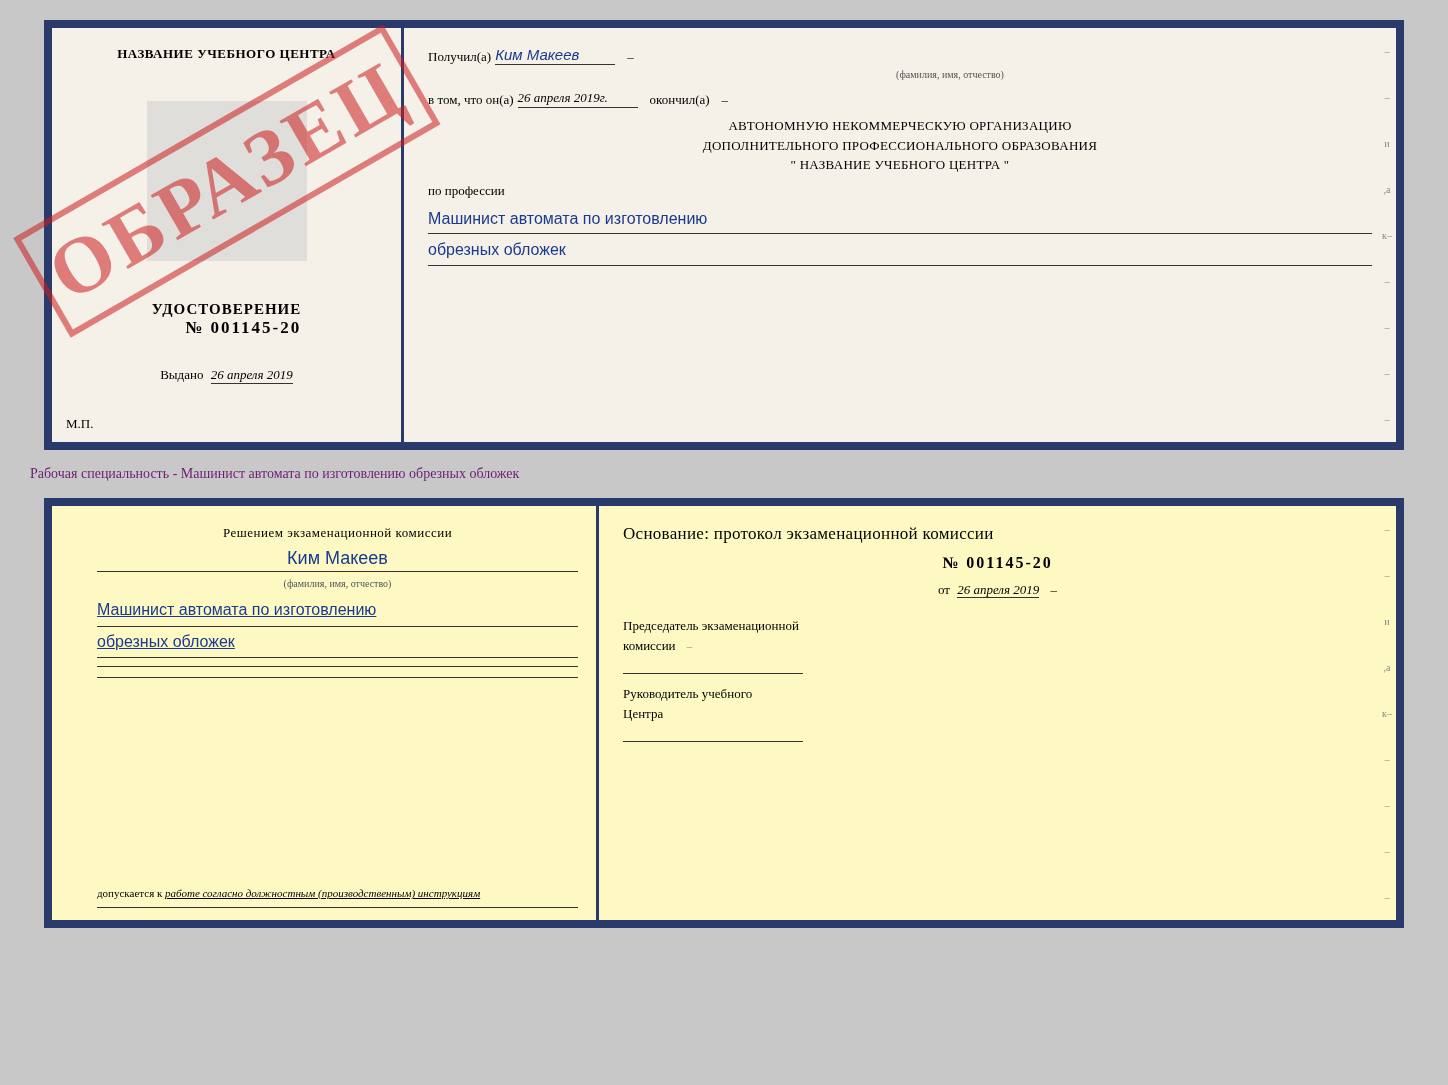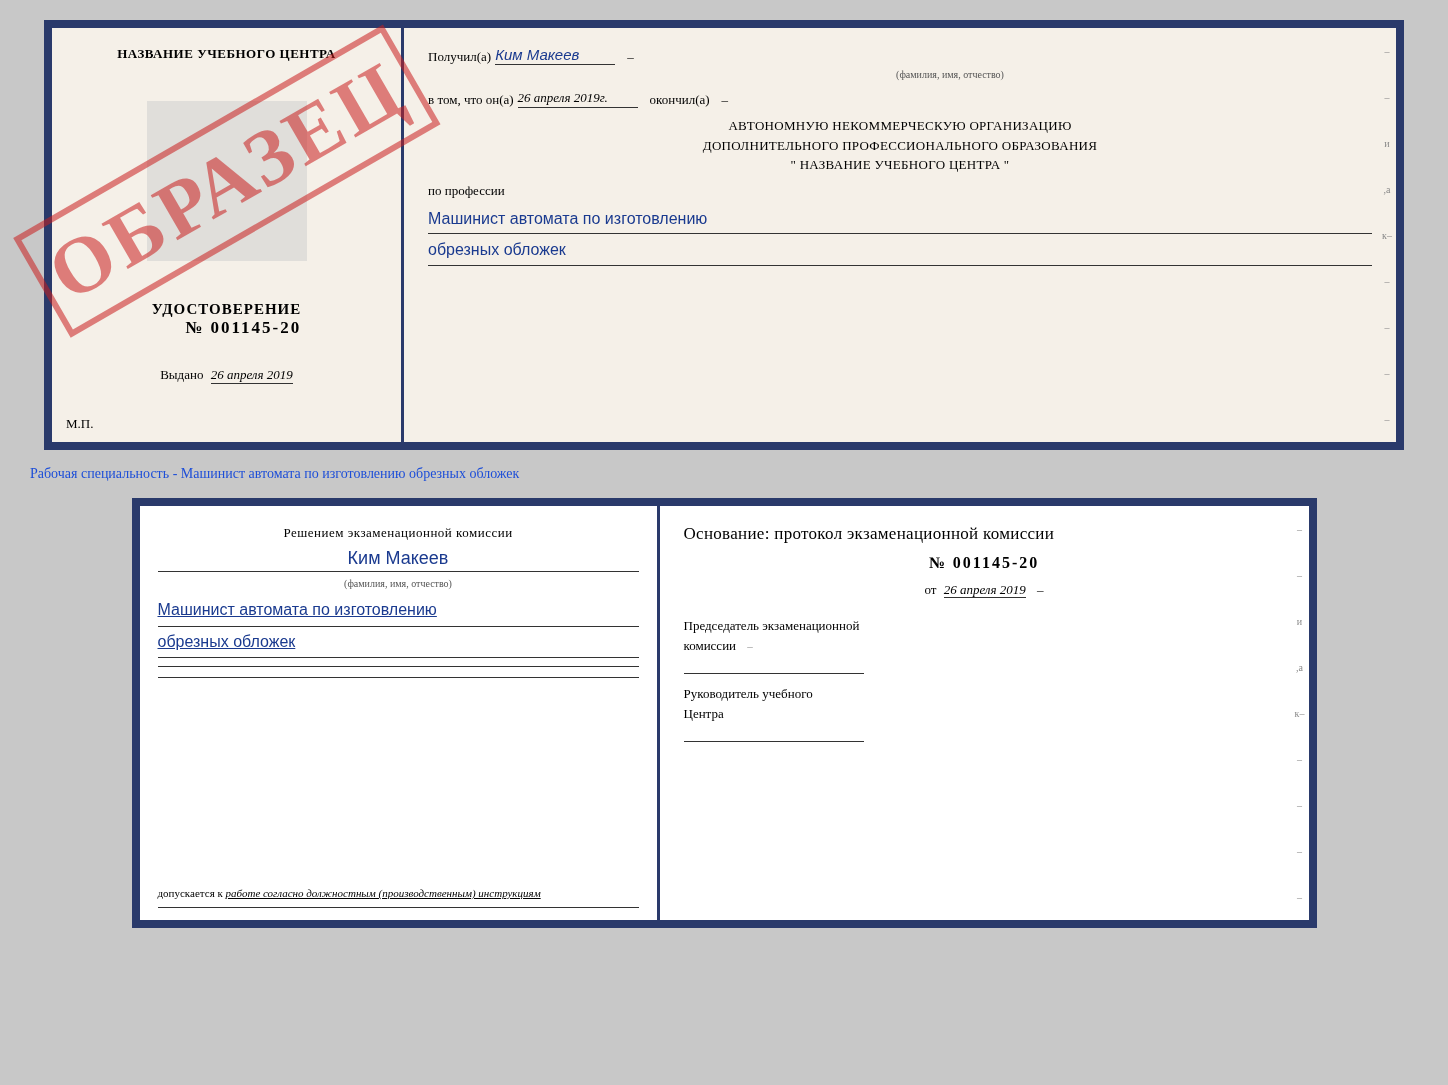--- a/index.html
+++ b/index.html
@@ -177,33 +177,34 @@
       flex-direction: column;
       justify-content: space-around;
       align-items: center;
       font-size: 10px;
       color: #888;
     }
 
     
     .specialty-label {
       font-size: 14px;
-      color: #1d4ed8;
+      color: #701a75;
       align-self: flex-start;
       padding-left: 10px;
     }
 
     
     .doc-bottom {
-      width: 1185px;
-      background: #ffffff;
+      width: 1360px;
+      background: #fef9c3;
       border: 8px solid #2a3a6b;
       display: flex;
       height: 430px;
       position: relative;
+      padding-left: 27px;
     }
 
     .doc-bottom-left {
       width: 520px;
       border-right: 3px solid #2a3a6b;
       padding: 18px 18px 10px 18px;
       display: flex;
       flex-direction: column;
       gap: 6px;
       position: relative;

